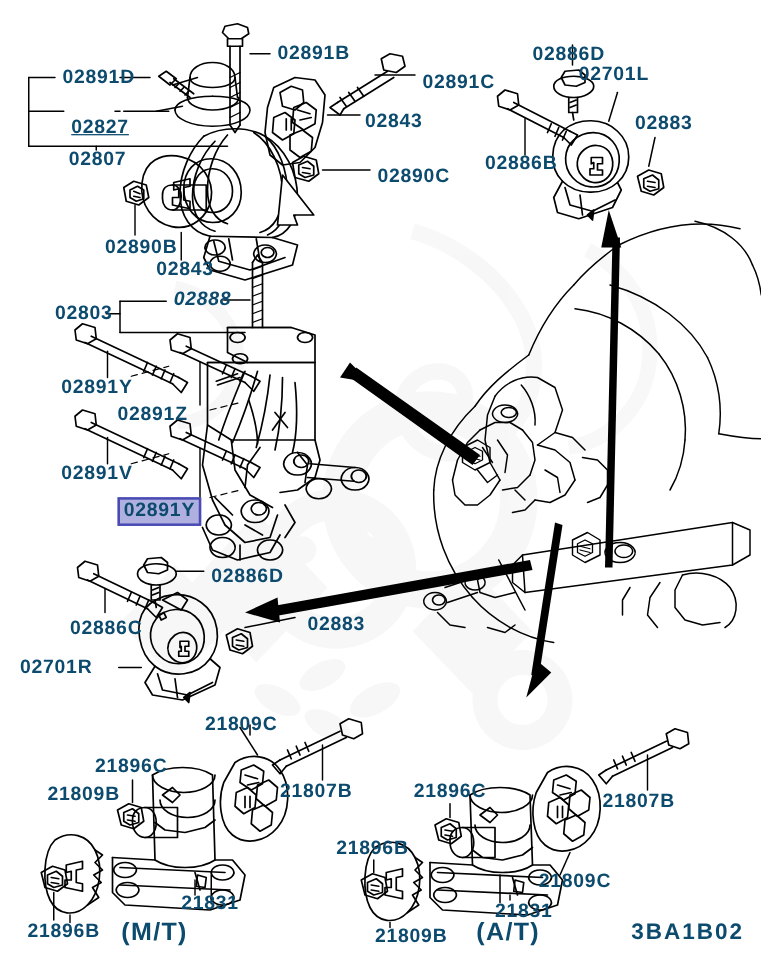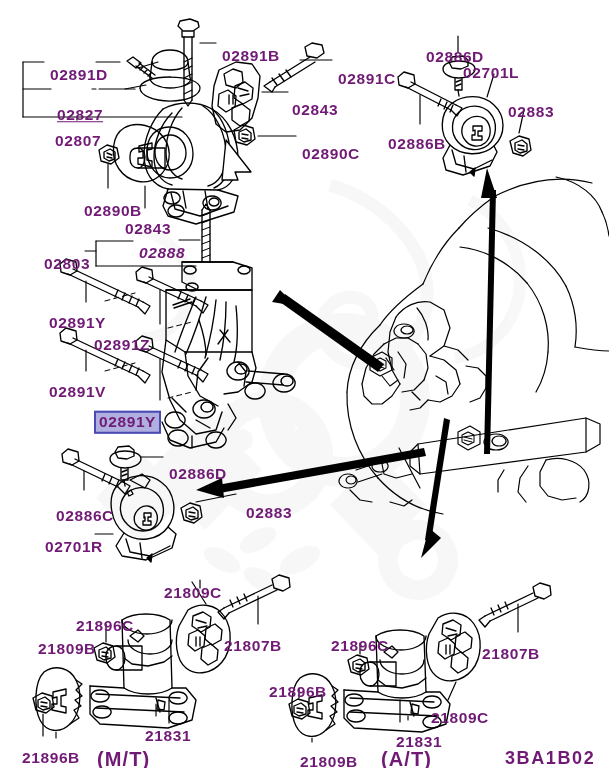--- a/index.html
+++ b/index.html
@@ -19,26 +19,25 @@
     position: absolute;
     left: 0; top: 0;
     width: 609px;
     height: 768px;
   }
   .lbl {
     position: absolute;
     font-family: "Liberation Sans", "DejaVu Sans", sans-serif;
     font-size: 15.5px;
     font-weight: 700;
-    color: #701a75;
+    color: #0c4a6e;
     letter-spacing: 0.6px;
     white-space: nowrap;
     line-height: 1;
     transform: translateY(-50%);
-    margin-top: 13px;
   }
   .lbl.sm {
     font-size: 20px;
     letter-spacing: 1.1px;
   }
   .lbl.code {
     font-size: 18px;
     font-weight: 700;
     letter-spacing: 1.6px;
   }
@@ -635,21 +634,21 @@
 
     <div class="lbl" style="left:44px; top:251px;">02803</div>
     <div class="lbl" style="left:139px; top:240px;font-style:italic;">02888</div>
     <div class="lbl" style="left:49px; top:310px;">02891Y</div>
     <div class="lbl" style="left:94px; top:332px;">02891Z</div>
     <div class="lbl" style="left:49px; top:379px;">02891V</div>
     <div class="lbl hl" style="left:94px; top:409px;">02891Y</div>
 
     <div class="lbl" style="left:169px; top:461px;">02886D</div>
     <div class="lbl" style="left:56px; top:503px;">02886C</div>
-    <div class="lbl" style="left:45px; top:534px;">02701R</div>
+    <div class="lbl" style="left:16px; top:534px;">02701R</div>
     <div class="lbl" style="left:246px; top:500px;">02883</div>
 
     <div class="lbl" style="left:164px; top:580px;">21809C</div>
     <div class="lbl" style="left:76px; top:613px;">21896C</div>
     <div class="lbl" style="left:38px; top:636px;">21809B</div>
     <div class="lbl" style="left:224px; top:633px;">21807B</div>
     <div class="lbl" style="left:145px; top:723px;">21831</div>
     <div class="lbl" style="left:22px; top:745px;">21896B</div>
     <div class="lbl sm" style="left:97px; top:746px;">(M/T)</div>
 

